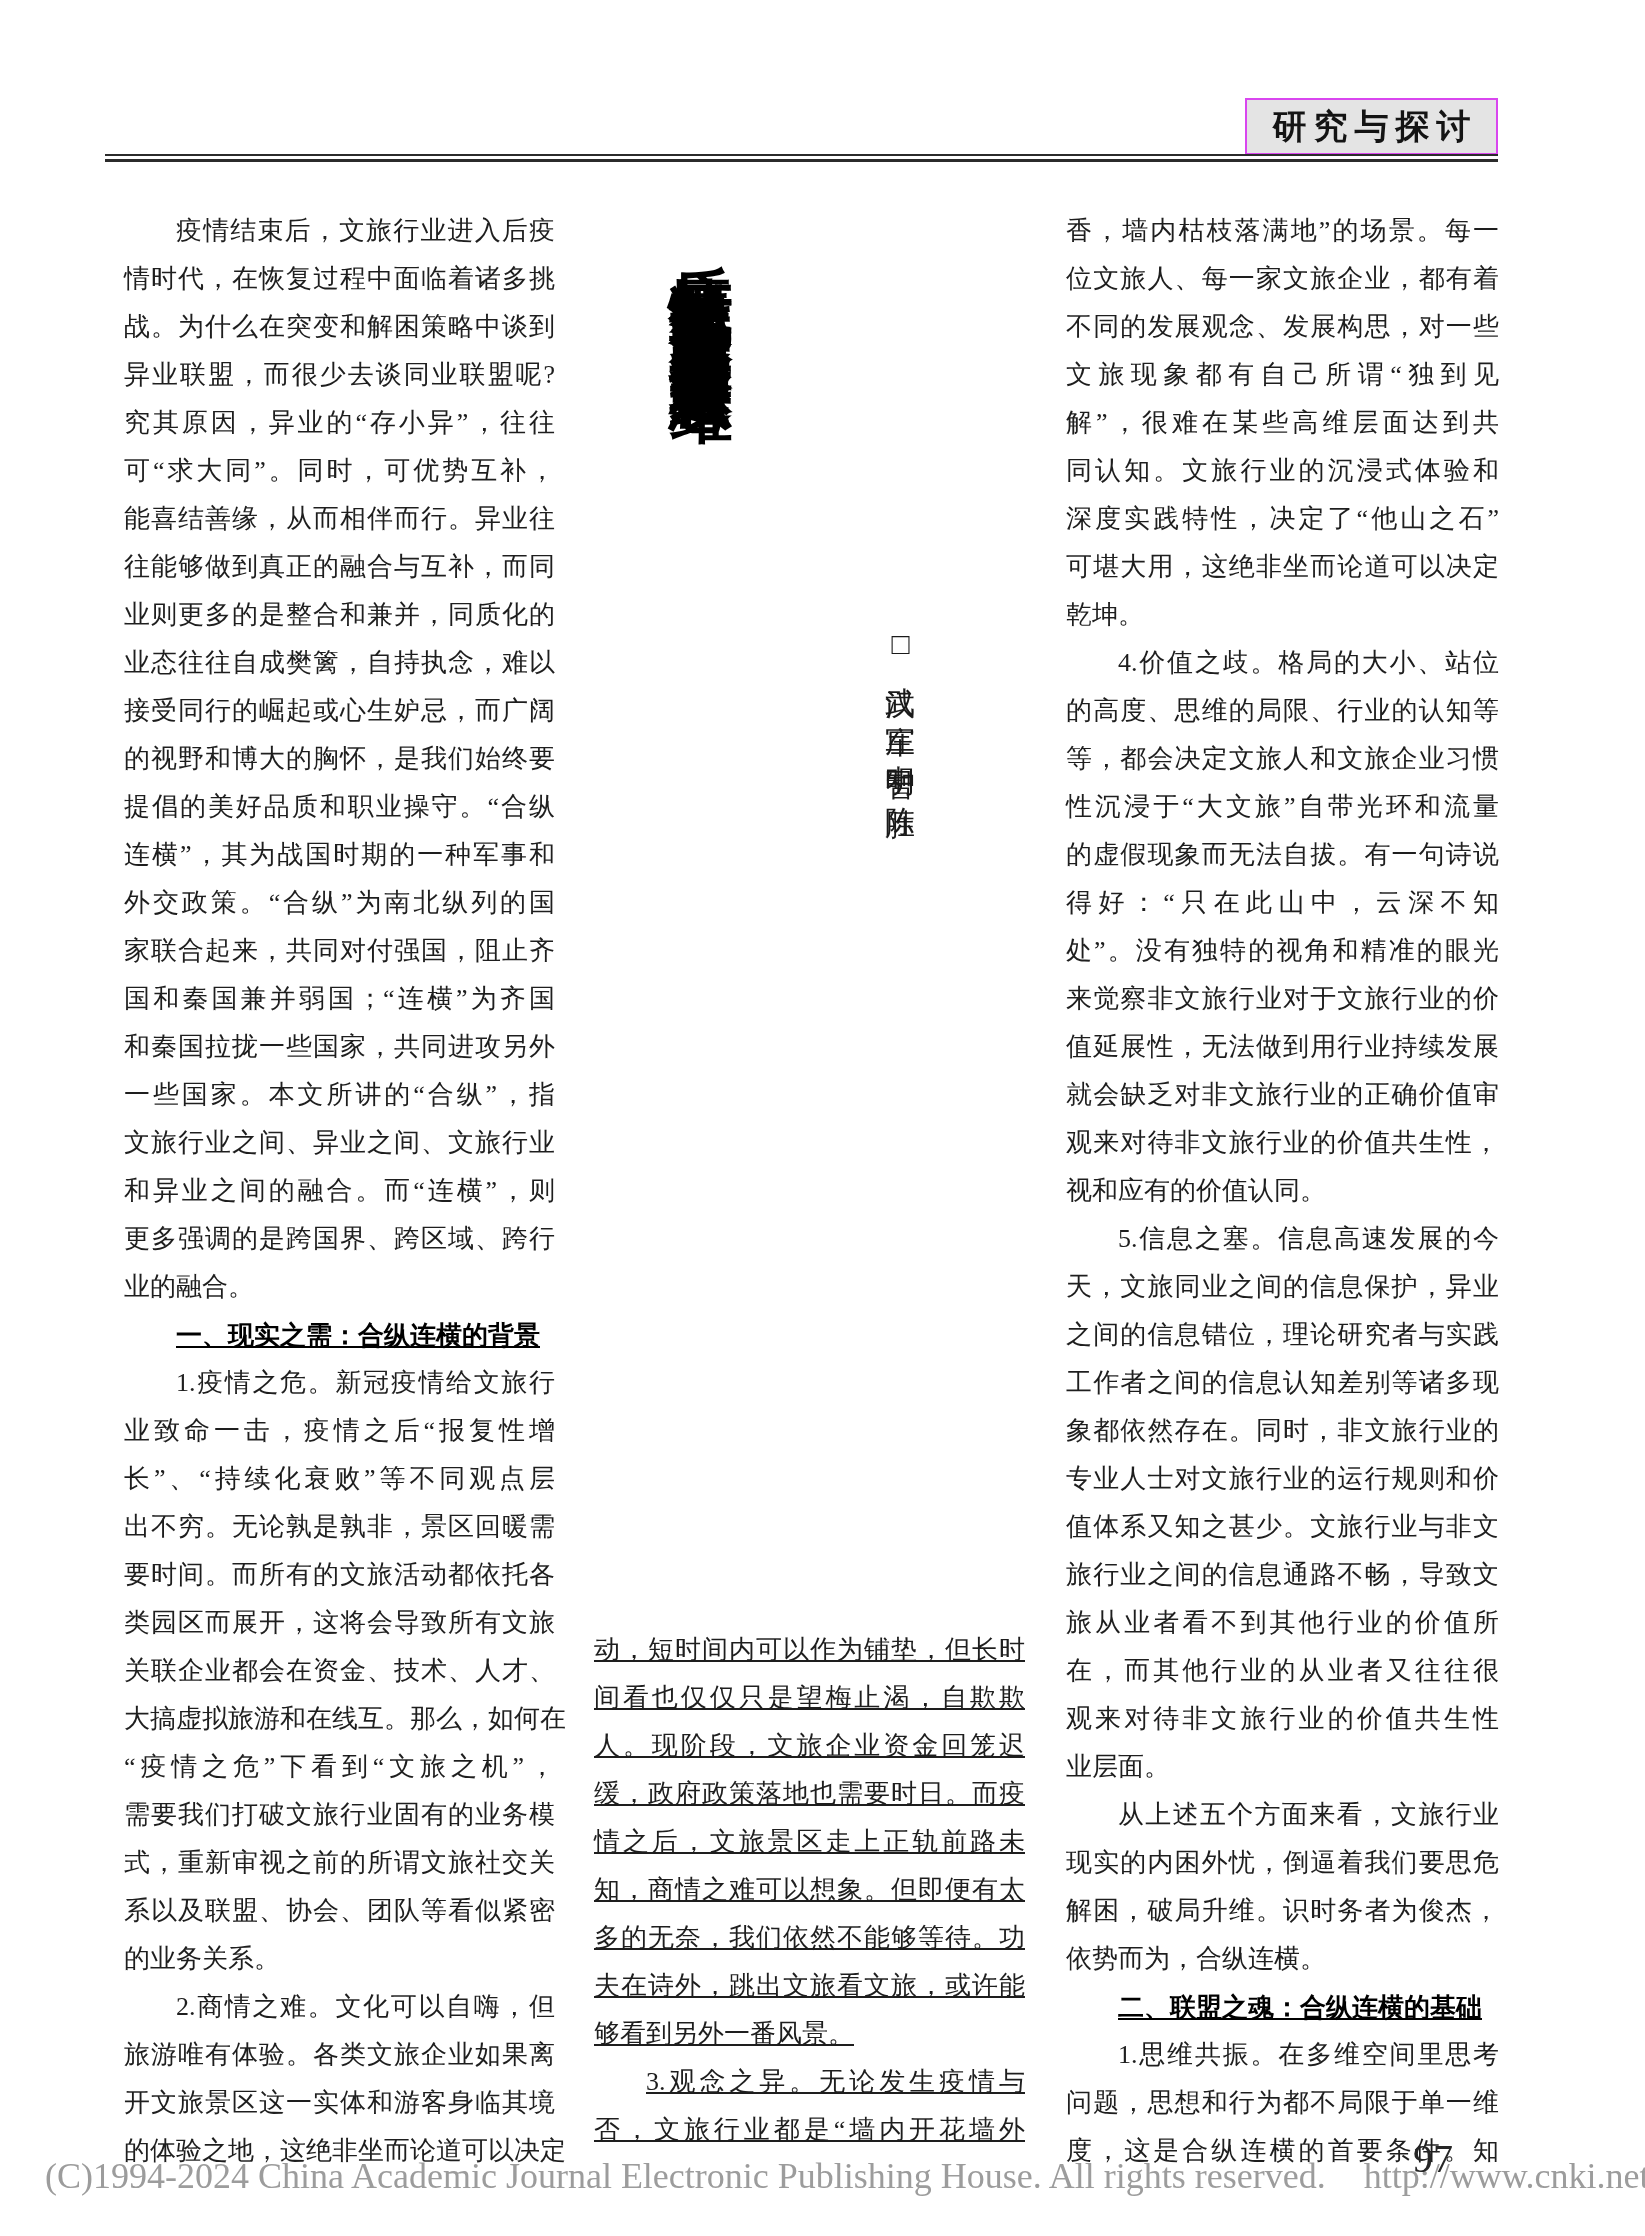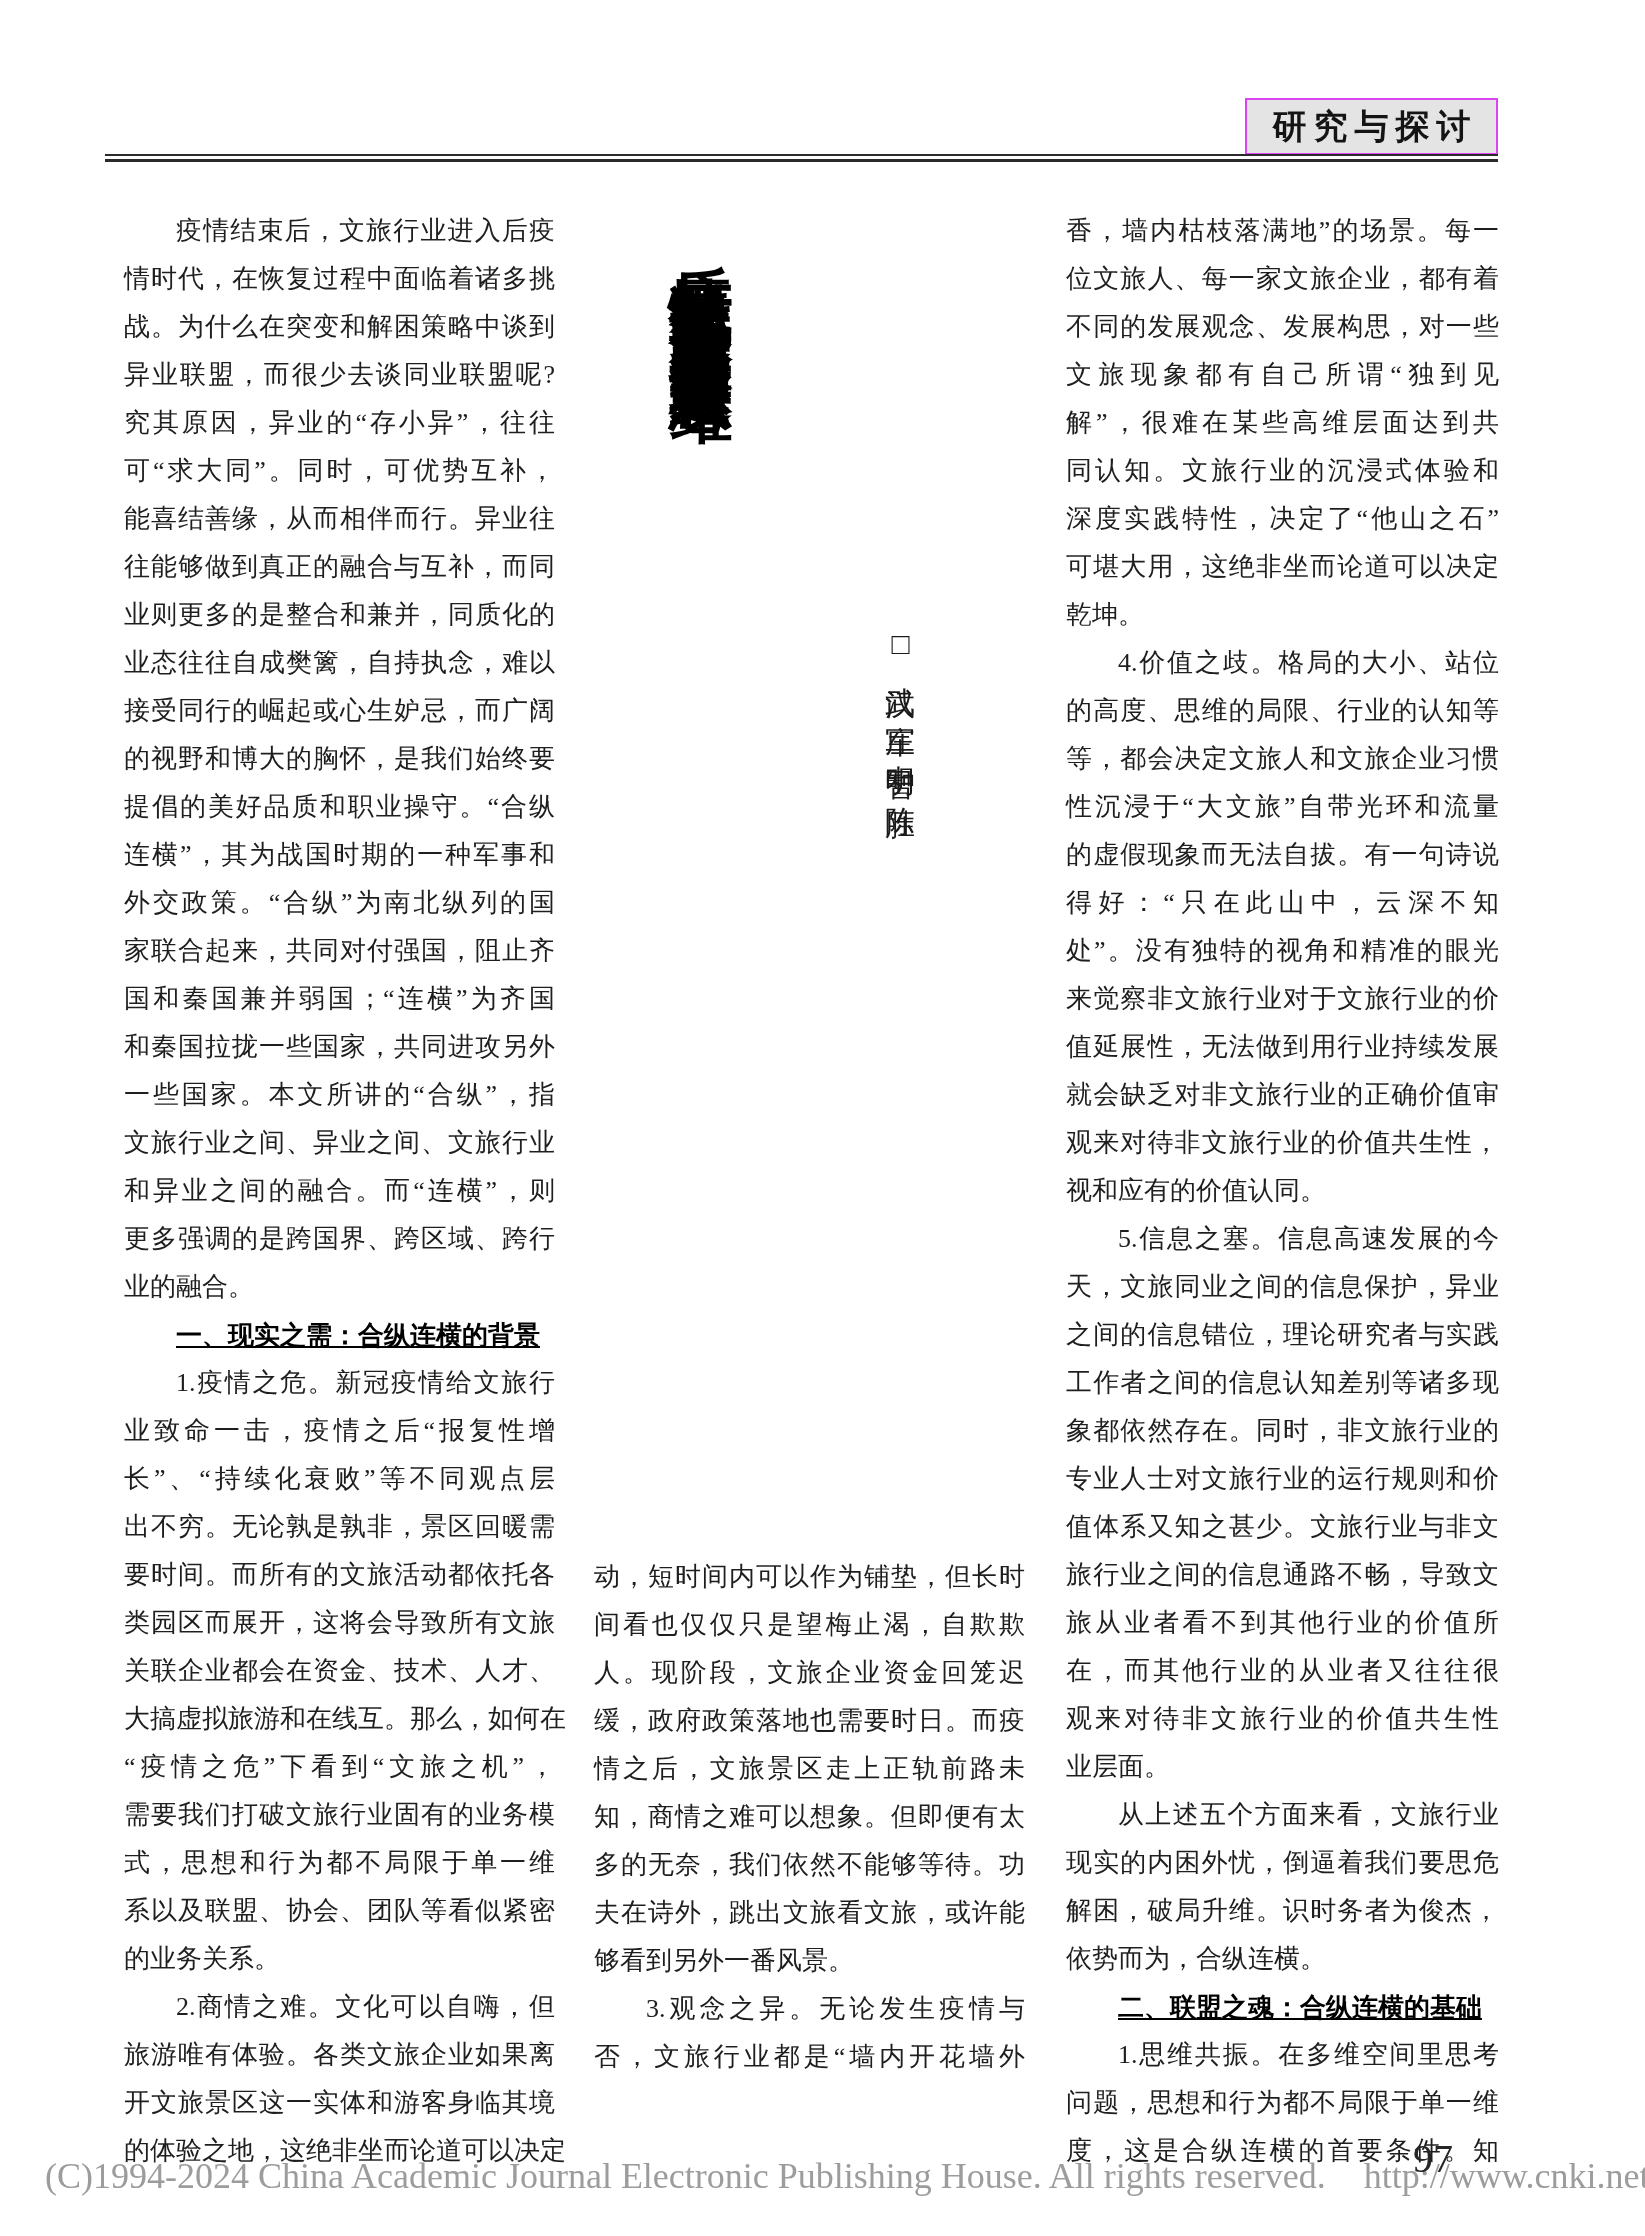--- a/index.html
+++ b/index.html
@@ -32,21 +32,21 @@
     text-align:left;
   }
   .byline{
     position:absolute;left:880px;top:627px;height:478px;width:40px;
     writing-mode:vertical-rl;
     font-size:30px;letter-spacing:3px;color:#1a1a1a;
   }
   
   .col{position:absolute;}
   .col.c1{left:124px;top:207px;width:431px;}
-  .col.c2{left:594px;top:1553px;width:431px;}
+  .col.c2{left:594px;top:1626px;width:431px;text-decoration:underline;}
   .col.c3{left:1066px;top:207px;width:433px;}
   .ln{
     font-size:26px;line-height:48px;height:48px;
     text-align:justify;text-align-last:justify;
     text-justify:inter-ideograph;
     white-space:nowrap;
   }
   .ln.ind{text-indent:52px;}
   .ln.end{text-align-last:left;}
   .ln.head{
@@ -104,21 +104,21 @@
       <div class="ln ind">1.疫情之危。新冠疫情给文旅行</div>
       <div class="ln">业致命一击，疫情之后“报复性增</div>
       <div class="ln">长”、“持续化衰败”等不同观点层</div>
       <div class="ln">出不穷。无论孰是孰非，景区回暖需</div>
       <div class="ln">要时间。而所有的文旅活动都依托各</div>
       <div class="ln">类园区而展开，这将会导致所有文旅</div>
       <div class="ln">关联企业都会在资金、技术、人才、</div>
       <div class="ln">大搞虚拟旅游和在线互。那么，如何在</div>
       <div class="ln">“疫情之危”下看到“文旅之机”，</div>
       <div class="ln">需要我们打破文旅行业固有的业务模</div>
-      <div class="ln">式，思想和行为都不局限于单一维</div>
+      <div class="ln">式，重新审视之前的所谓文旅社交关</div>
       <div class="ln">系以及联盟、协会、团队等看似紧密</div>
       <div class="ln end">的业务关系。</div>
       <div class="ln ind">2.商情之难。文化可以自嗨，但</div>
       <div class="ln">旅游唯有体验。各类文旅企业如果离</div>
       <div class="ln">开文旅景区这一实体和游客身临其境</div>
       <div class="ln">的体验之地，这绝非坐而论道可以决定</div>
     </div>
   <div class="col c2">
       <div class="ln">动，短时间内可以作为铺垫，但长时</div>
       <div class="ln">间看也仅仅只是望梅止渴，自欺欺</div>

